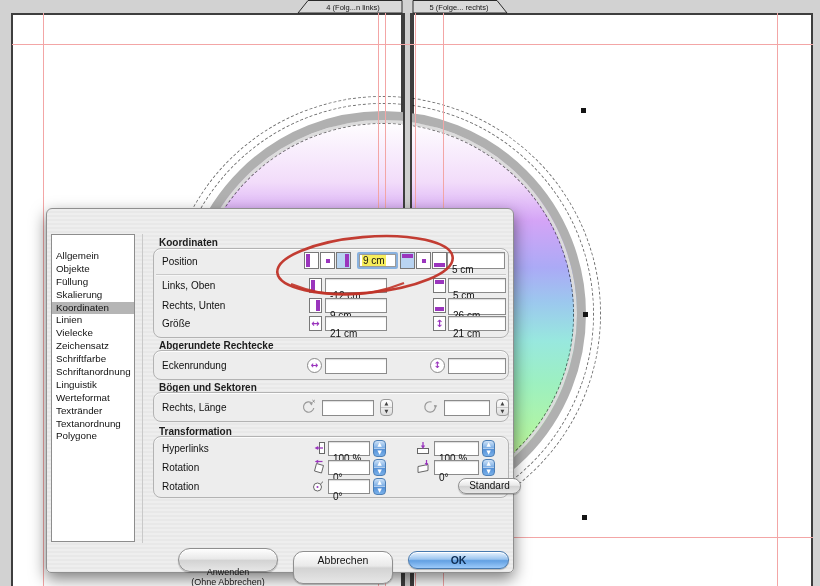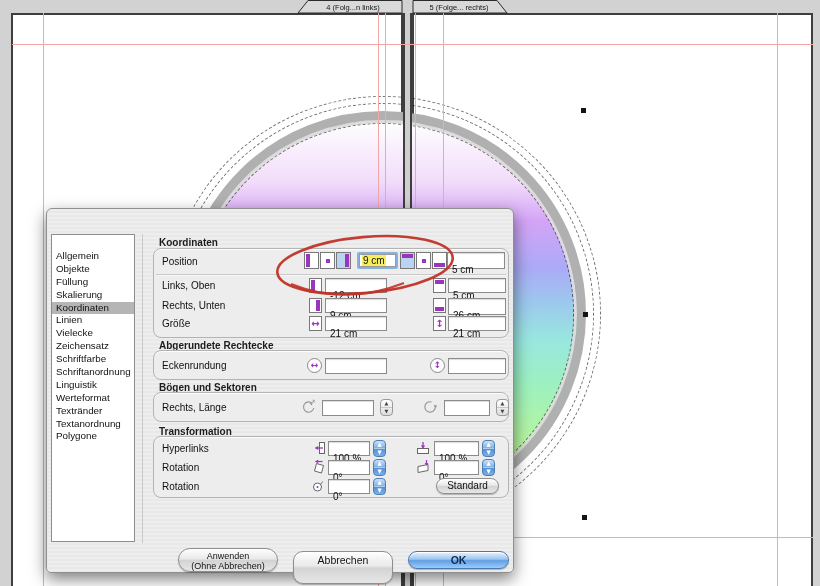--- a/index.html
+++ b/index.html
@@ -66,22 +66,22 @@
   .stp::after{content:"▼";}
   .stpg{border:1px solid #9a9a9a;background:linear-gradient(#fefefe,#ddd);}
   .stpg::before,.stpg::after{display:block;height:7px;font-size:5px;line-height:7px;text-align:center;color:#444;}
   .stpg::before{content:"▲";border-bottom:1px solid #c8c8c8;}
   .stpg::after{content:"▼";}
   .sep{position:absolute;left:2px;right:2px;height:1px;background:#c9c9c9;box-shadow:0 1px 0 #f6f6f6;}
   .btn{position:absolute;border:1px solid #8f8f8f;border-radius:10px;box-sizing:border-box;cursor:pointer;
        background:linear-gradient(#fefefe,#e9e9e9 45%,#d3d3d3 52%,#e6e6e6);text-align:center;
        font-size:10.5px;color:#111;box-shadow:0 1px 1px rgba(0,0,0,.25),inset 0 1px 0 #fff;}
   .btn-ok{background:linear-gradient(#e9f4ff,#9cc5ef 45%,#62a0e2 54%,#9ccafa);border-color:#4779ae;font-weight:700;color:#0c2b52;}
-  .btn-apply{border-radius:12px;font-size:9px;line-height:10px;padding-top:2px;}
-  .btn-std{border-radius:8px;font-size:10px;line-height:14px;}
+  .btn-apply{border-radius:12px;font-size:9px;line-height:10px;padding-top:18px;}
+  .btn-std{border-radius:8px;font-size:10px;line-height:14px;margin-left:22px;}
   .note{position:absolute;left:0;top:0;z-index:7;pointer-events:none;}
   .ticon{position:absolute;}
 </style>
 </head>
 <body>
 
 <div class="stage">
 
   <div class="page" style="left:11px;width:392px;height:580px;"></div>
   <div class="page" style="left:412px;width:401px;height:580px;"></div>

